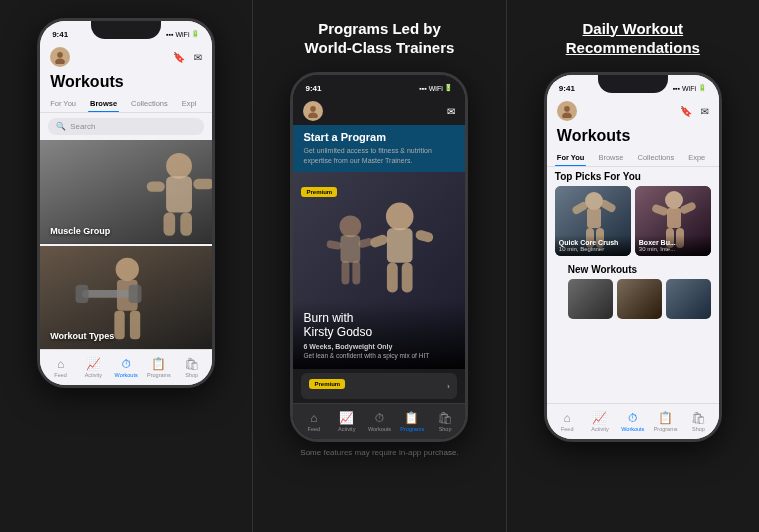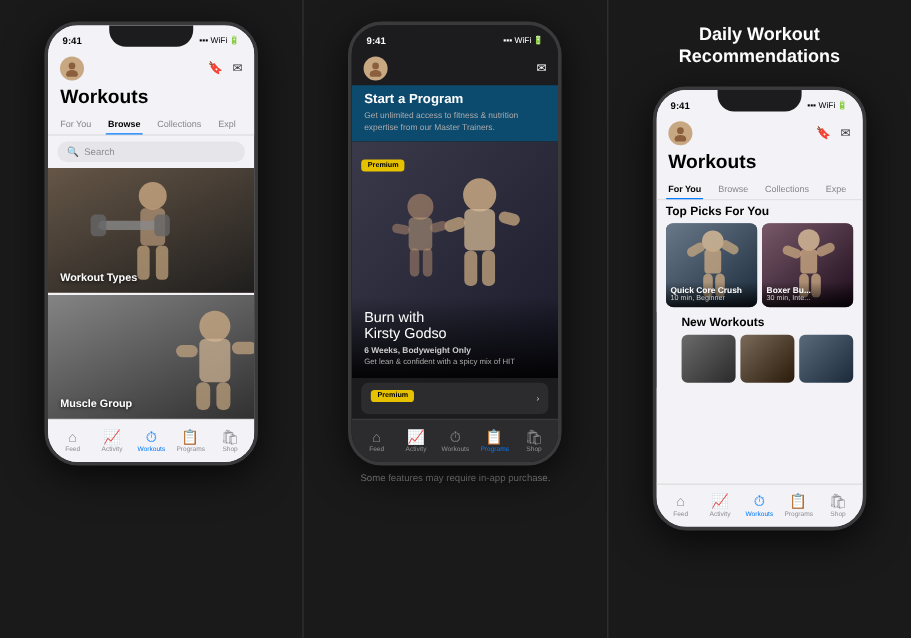--- a/index.html
+++ b/index.html
@@ -517,61 +517,61 @@
           <span class="tab">Collections</span>
           <span class="tab">Expl</span>
         </div>
 
         <div class="search-bar">
           <span>🔍</span>
           <span>Search</span>
         </div>
 
         <div class="workout-cards">
-          <div class="workout-card card-gradient-2">
-            <svg width="100%" height="100%" viewBox="0 0 178 80" preserveAspectRatio="xMidYMid slice">
-              <rect width="178" height="80" fill="url(#wt1)"></rect>
-              <defs>
-                <linearGradient id="wt1" x1="0%" y1="0%" x2="100%" y2="100%">
-                  <stop offset="0%" style="stop-color:#6a5a4a"></stop>
-                  <stop offset="100%" style="stop-color:#1a1a1a"></stop>
-                </linearGradient>
-              </defs>
-
-              <ellipse cx="90" cy="18" rx="9" ry="9" fill="#c8a882" opacity="0.8"></ellipse>
-              <rect x="82" y="26" width="16" height="24" rx="3" fill="#b8987a" opacity="0.7"></rect>
-
-              <rect x="55" y="34" width="40" height="6" rx="3" fill="#888" opacity="0.8"></rect>
-              <rect x="50" y="30" width="10" height="14" rx="3" fill="#666" opacity="0.8"></rect>
-              <rect x="91" y="30" width="10" height="14" rx="3" fill="#666" opacity="0.8"></rect>
-              <rect x="80" y="50" width="8" height="22" rx="3" fill="#c8a882" opacity="0.7"></rect>
-              <rect x="92" y="50" width="8" height="22" rx="3" fill="#c8a882" opacity="0.7"></rect>
-            </svg>
-            <div class="card-label">Workout Types</div>
-          </div>
           <div class="workout-card card-gradient-1">
             
             <svg width="100%" height="100%" viewBox="0 0 178 80" preserveAspectRatio="xMidYMid slice">
               <rect width="178" height="80" fill="url(#mg1)"></rect>
               <defs>
                 <linearGradient id="mg1" x1="0%" y1="0%" x2="100%" y2="100%">
                   <stop offset="0%" style="stop-color:#8a8a8a"></stop>
                   <stop offset="100%" style="stop-color:#2a2a2a"></stop>
                 </linearGradient>
               </defs>
 
               <ellipse cx="130" cy="20" rx="10" ry="10" fill="#c8a882" opacity="0.8"></ellipse>
               <rect x="120" y="28" width="20" height="28" rx="4" fill="#d4b896" opacity="0.7"></rect>
               <rect x="105" y="32" width="14" height="8" rx="4" fill="#c8a882" opacity="0.7"></rect>
               <rect x="141" y="30" width="16" height="8" rx="4" fill="#c8a882" opacity="0.7"></rect>
               <rect x="118" y="56" width="9" height="18" rx="4" fill="#c8a882" opacity="0.7"></rect>
               <rect x="131" y="56" width="9" height="18" rx="4" fill="#c8a882" opacity="0.7"></rect>
             </svg>
             <div class="card-label">Muscle Group</div>
           </div>
+          <div class="workout-card card-gradient-2">
+            <svg width="100%" height="100%" viewBox="0 0 178 80" preserveAspectRatio="xMidYMid slice">
+              <rect width="178" height="80" fill="url(#wt1)"></rect>
+              <defs>
+                <linearGradient id="wt1" x1="0%" y1="0%" x2="100%" y2="100%">
+                  <stop offset="0%" style="stop-color:#6a5a4a"></stop>
+                  <stop offset="100%" style="stop-color:#1a1a1a"></stop>
+                </linearGradient>
+              </defs>
+
+              <ellipse cx="90" cy="18" rx="9" ry="9" fill="#c8a882" opacity="0.8"></ellipse>
+              <rect x="82" y="26" width="16" height="24" rx="3" fill="#b8987a" opacity="0.7"></rect>
+
+              <rect x="55" y="34" width="40" height="6" rx="3" fill="#888" opacity="0.8"></rect>
+              <rect x="50" y="30" width="10" height="14" rx="3" fill="#666" opacity="0.8"></rect>
+              <rect x="91" y="30" width="10" height="14" rx="3" fill="#666" opacity="0.8"></rect>
+              <rect x="80" y="50" width="8" height="22" rx="3" fill="#c8a882" opacity="0.7"></rect>
+              <rect x="92" y="50" width="8" height="22" rx="3" fill="#c8a882" opacity="0.7"></rect>
+            </svg>
+            <div class="card-label">Workout Types</div>
+          </div>
         </div>
 
         <div class="bottom-nav">
           <div class="nav-item">
             <span class="nav-icon">⌂</span>
             <span class="nav-label">Feed</span>
           </div>
           <div class="nav-item">
             <span class="nav-icon">📈</span>
             <span class="nav-label">Activity</span>
@@ -587,20 +587,22 @@
           <div class="nav-item">
             <span class="nav-icon">🛍</span>
             <span class="nav-label">Shop</span>
           </div>
         </div>
       </div>
     </div>
   </div>
 
   <div class="panel">
+    <div class="panel-title" style="white-space: pre-line;">Programs Led by
+World-Class Trainers</div>
     <div class="phone">
       <div class="phone-notch"></div>
       <div class="phone-screen dark" style="background:#1c1c1e;">
 
         <div class="status-bar dark" style="background:#1c1c1e;">
           <span class="status-time dark">9:41</span>
           <div class="status-icons">
             <span class="status-icon dark" style="color:#fff;">▪▪▪</span>
             <span class="status-icon dark" style="color:#fff;">WiFi</span>
             <span class="status-icon dark" style="color:#fff;">🔋</span>
@@ -689,21 +691,21 @@
             <span class="nav-icon" style="color:#8e8e93;">🛍</span>
             <span class="nav-label" style="color:#8e8e93;">Shop</span>
           </div>
         </div>
       </div>
     </div>
     <div class="footnote">Some features may require in-app purchase.</div>
   </div>
 
   <div class="panel">
-    <div class="panel-title" style="white-space: pre-line;">Daily Workout
+    <div class="panel-title" style="white-space: pre-line; text-decoration: underline;">Daily Workout
 Recommendations</div>
     <div class="phone">
       <div class="phone-notch"></div>
       <div class="phone-screen">
 
         <div class="status-bar">
           <span class="status-time">9:41</span>
           <div class="status-icons">
             <span class="status-icon">▪▪▪</span>
             <span class="status-icon">WiFi</span>

